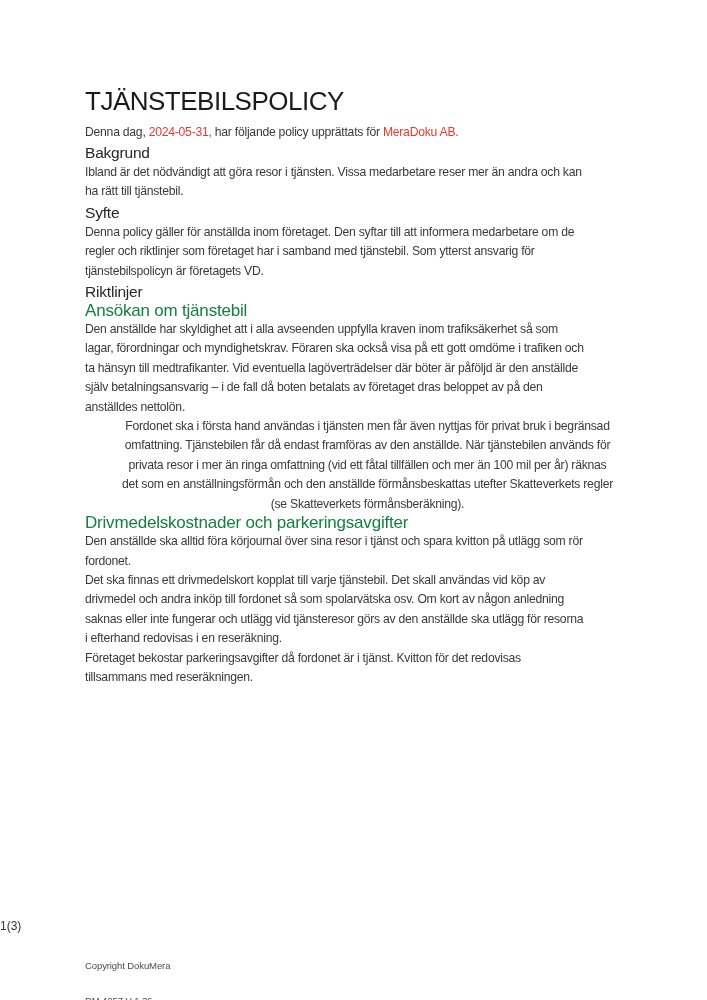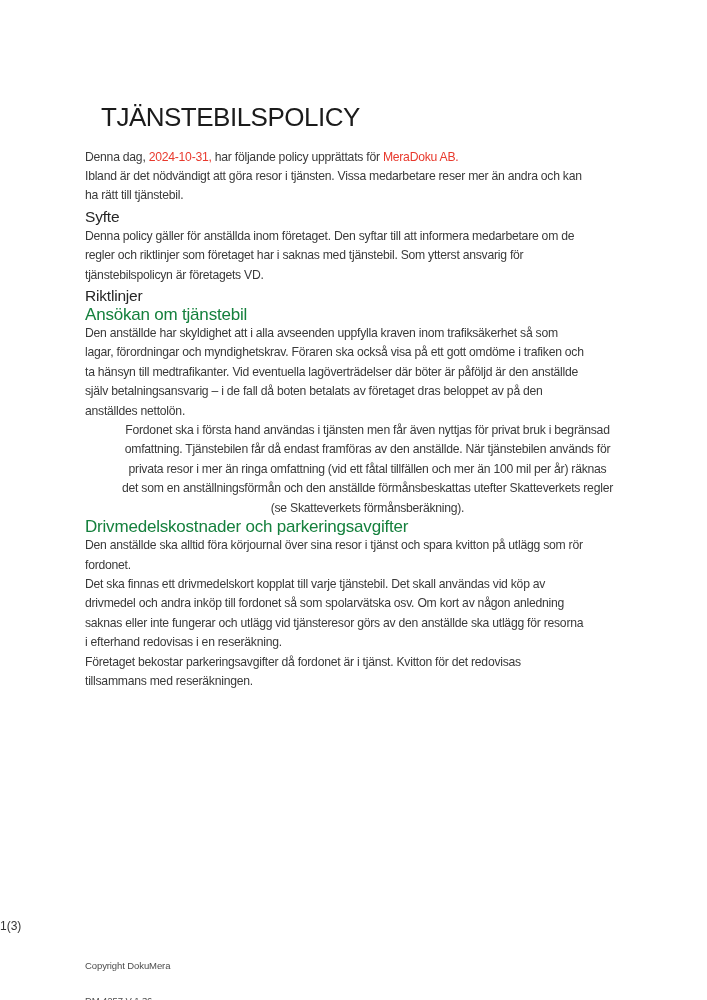--- a/index.html
+++ b/index.html
@@ -13,21 +13,21 @@
     color: #3a3a3a;
     overflow: hidden;
   }
   .content {
     position: absolute;
     left: 85px;
     top: 86px;
     width: 565px;
   }
   .doc-title {
-    margin: 16px;
+    margin: 0;
     font-size: 26px;
     line-height: 30px;
     font-weight: 400;
     letter-spacing: -0.5px;
     color: #1b1b1b;
     white-space: pre;
   }
   .intro-line {
     margin: 7px 0 0 0;
     font-size: 12.2px;
@@ -96,28 +96,29 @@
   }
 </style>
 </head>
 <body>
 
 <div class="page">
   <div class="content">
 
     <h1 class="doc-title">TJÄNSTEBILSPOLICY</h1>
 
-    <p class="intro-line"><span>Denna dag, </span><span class="red">2024-10-31,</span><span> har följande policy upprättats för </span><span class="red">MeraDoku AB.</span></p>
+    <p class="intro-line"><span>Denna dag, </span><span class="red">2024-05-31,</span><span> har följande policy upprättats för </span><span class="red">MeraDoku AB.</span></p>
 
+    <h2 class="sec-heading mt28">Bakgrund</h2>
     <p class="para mt3">Ibland är det nödvändigt att göra resor i tjänsten. Vissa medarbetare reser mer än andra och kan
 ha rätt till tjänstebil.</p>
 
     <h2 class="sec-heading mt25">Syfte</h2>
     <p class="para mt3">Denna policy gäller för anställda inom företaget. Den syftar till att informera medarbetare om de
-regler och riktlinjer som företaget har i saknas med tjänstebil. Som ytterst ansvarig för
+regler och riktlinjer som företaget har i samband med tjänstebil. Som ytterst ansvarig för
 tjänstebilspolicyn är företagets VD.</p>
 
     <h2 class="sec-heading mt19">Riktlinjer</h2>
 
     <h3 class="sub-heading mt11">Ansökan om tjänstebil</h3>
 
     <p class="para mt2">Den anställde har skyldighet att i alla avseenden uppfylla kraven inom trafiksäkerhet så som
 lagar, förordningar och myndighetskrav. Föraren ska också visa på ett gott omdöme i trafiken och
 ta hänsyn till medtrafikanter. Vid eventuella lagöverträdelser där böter är påföljd är den anställde
 själv betalningsansvarig – i de fall då boten betalats av företaget dras beloppet av på den

